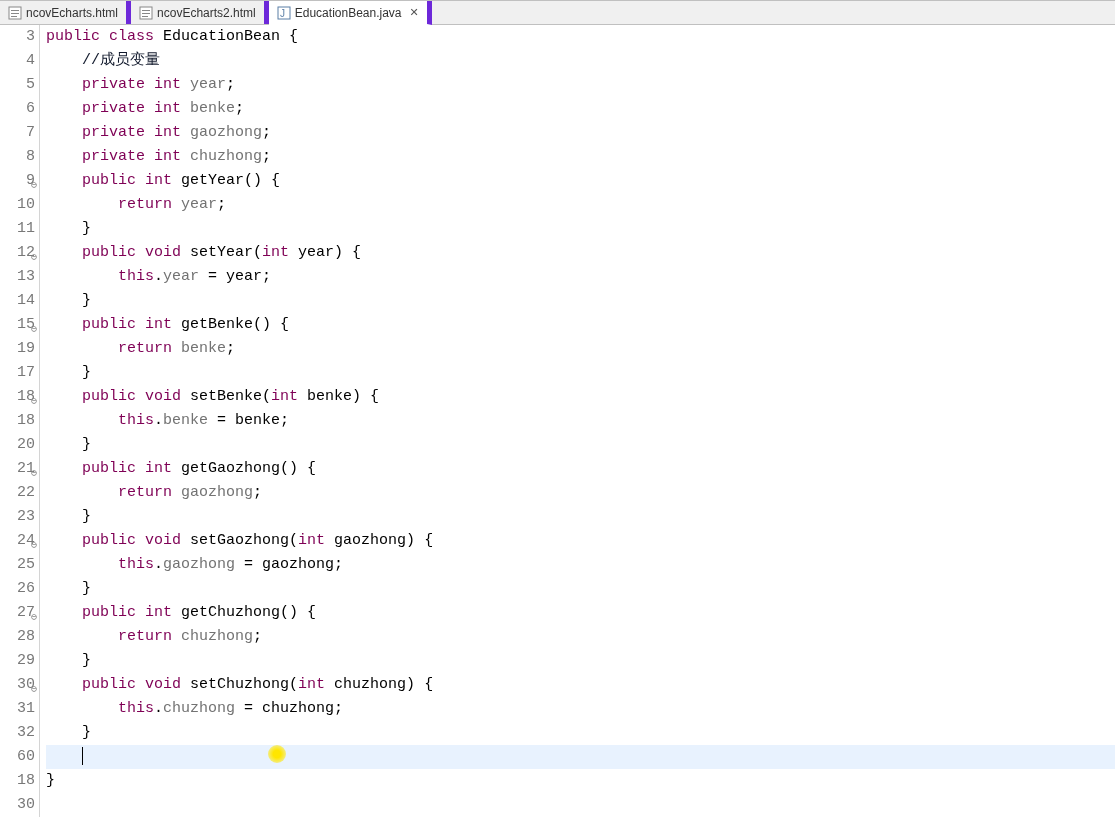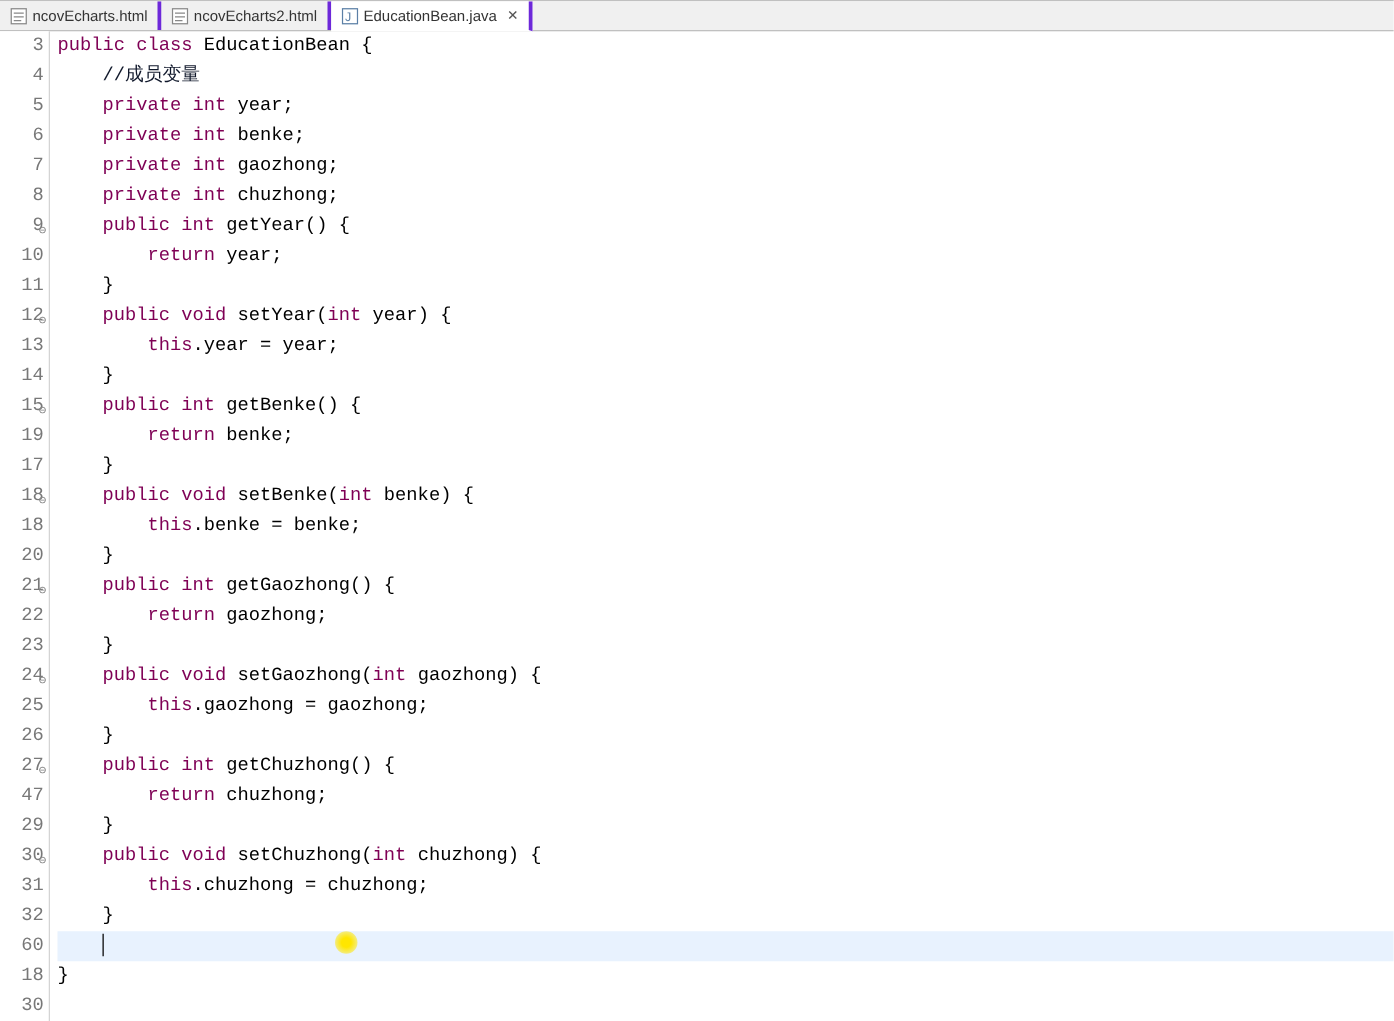--- a/index.html
+++ b/index.html
@@ -19,21 +19,21 @@
   border-bottom: 1px solid #c0c0c0;
   align-items: stretch;
 }
 .tab {
   display: flex;
   align-items: center;
   padding: 0 8px;
   font-family: "Segoe UI", Tahoma, sans-serif;
   font-size: 12px;
   color: #333;
-  border-right: 3px solid #6d28d9;
+  border-right: 5px solid #6d28d9;
   gap: 4px;
   cursor: pointer;
 }
 .tab.active {
   background: #ffffff;
   border-bottom: 1px solid #ffffff;
   margin-bottom: -1px;
 }
 .tab .icon { width: 14px; height: 14px; display: inline-block; }
 .tab .close { font-size: 11px; color: #555; margin-left: 4px; }
@@ -65,21 +65,21 @@
   padding-left: 6px;
   line-height: 24px;
   white-space: pre;
   position: relative;
 }
 .line { height: 24px; }
 .line.current { background: #e8f2fe; }
 .kw { color: #7f0055; font-weight: normal; }
 .cm { color: #0f172a; }
 .id { color: #000000; }
-.fld { color: #000000; }
+.fld { color: #737373; }
 .highlight-cursor {
   position: absolute;
   width: 18px;
   height: 18px;
   border-radius: 50%;
   background: radial-gradient(circle,#ffe600 30%,rgba(255,230,0,0.5) 70%,transparent 100%);
   pointer-events: none;
 }
 </style>
 </head>
@@ -134,21 +134,21 @@
       <div class="ln">18<span class="marker">⊖</span></div>
       <div class="ln">18</div>
       <div class="ln">20</div>
       <div class="ln">21<span class="marker">⊖</span></div>
       <div class="ln">22</div>
       <div class="ln">23</div>
       <div class="ln">24<span class="marker">⊖</span></div>
       <div class="ln">25</div>
       <div class="ln">26</div>
       <div class="ln">27<span class="marker">⊖</span></div>
-      <div class="ln">47</div>
+      <div class="ln">28</div>
       <div class="ln">29</div>
       <div class="ln">30<span class="marker">⊖</span></div>
       <div class="ln">31</div>
       <div class="ln">32</div>
       <div class="ln">60</div>
       <div class="ln">18</div>
       <div class="ln">30</div>
     </div>
   <div class="code" id="code"><div class="line"><span class="kw">public</span><span class="id"> </span><span class="kw">class</span><span class="id"> EducationBean {</span></div><div class="line"><span class="id">    </span><span class="cm">//成员变量</span></div><div class="line"><span class="id">    </span><span class="kw">private</span><span class="id"> </span><span class="kw">int</span><span class="id"> </span><span class="fld">year</span><span class="id">;</span></div><div class="line"><span class="id">    </span><span class="kw">private</span><span class="id"> </span><span class="kw">int</span><span class="id"> </span><span class="fld">benke</span><span class="id">;</span></div><div class="line"><span class="id">    </span><span class="kw">private</span><span class="id"> </span><span class="kw">int</span><span class="id"> </span><span class="fld">gaozhong</span><span class="id">;</span></div><div class="line"><span class="id">    </span><span class="kw">private</span><span class="id"> </span><span class="kw">int</span><span class="id"> </span><span class="fld">chuzhong</span><span class="id">;</span></div><div class="line"><span class="id">    </span><span class="kw">public</span><span class="id"> </span><span class="kw">int</span><span class="id"> getYear() {</span></div><div class="line"><span class="id">        </span><span class="kw">return</span><span class="id"> </span><span class="fld">year</span><span class="id">;</span></div><div class="line"><span class="id">    }</span></div><div class="line"><span class="id">    </span><span class="kw">public</span><span class="id"> </span><span class="kw">void</span><span class="id"> setYear(</span><span class="kw">int</span><span class="id"> year) {</span></div><div class="line"><span class="id">        </span><span class="kw">this</span><span class="id">.</span><span class="fld">year</span><span class="id"> = year;</span></div><div class="line"><span class="id">    }</span></div><div class="line"><span class="id">    </span><span class="kw">public</span><span class="id"> </span><span class="kw">int</span><span class="id"> getBenke() {</span></div><div class="line"><span class="id">        </span><span class="kw">return</span><span class="id"> </span><span class="fld">benke</span><span class="id">;</span></div><div class="line"><span class="id">    }</span></div><div class="line"><span class="id">    </span><span class="kw">public</span><span class="id"> </span><span class="kw">void</span><span class="id"> setBenke(</span><span class="kw">int</span><span class="id"> benke) {</span></div><div class="line"><span class="id">        </span><span class="kw">this</span><span class="id">.</span><span class="fld">benke</span><span class="id"> = benke;</span></div><div class="line"><span class="id">    }</span></div><div class="line"><span class="id">    </span><span class="kw">public</span><span class="id"> </span><span class="kw">int</span><span class="id"> getGaozhong() {</span></div><div class="line"><span class="id">        </span><span class="kw">return</span><span class="id"> </span><span class="fld">gaozhong</span><span class="id">;</span></div><div class="line"><span class="id">    }</span></div><div class="line"><span class="id">    </span><span class="kw">public</span><span class="id"> </span><span class="kw">void</span><span class="id"> setGaozhong(</span><span class="kw">int</span><span class="id"> gaozhong) {</span></div><div class="line"><span class="id">        </span><span class="kw">this</span><span class="id">.</span><span class="fld">gaozhong</span><span class="id"> = gaozhong;</span></div><div class="line"><span class="id">    }</span></div><div class="line"><span class="id">    </span><span class="kw">public</span><span class="id"> </span><span class="kw">int</span><span class="id"> getChuzhong() {</span></div><div class="line"><span class="id">        </span><span class="kw">return</span><span class="id"> </span><span class="fld">chuzhong</span><span class="id">;</span></div><div class="line"><span class="id">    }</span></div><div class="line"><span class="id">    </span><span class="kw">public</span><span class="id"> </span><span class="kw">void</span><span class="id"> setChuzhong(</span><span class="kw">int</span><span class="id"> chuzhong) {</span></div><div class="line"><span class="id">        </span><span class="kw">this</span><span class="id">.</span><span class="fld">chuzhong</span><span class="id"> = chuzhong;</span></div><div class="line"><span class="id">    }</span></div><div class="line current"><span class="id">    </span><span style="display: inline-block; width: 1px; height: 18px; background: rgb(0, 0, 0); vertical-align: middle;"></span></div><div class="line"><span class="id">}</span></div><div class="line"><span class="id"></span></div></div>
 </div>

